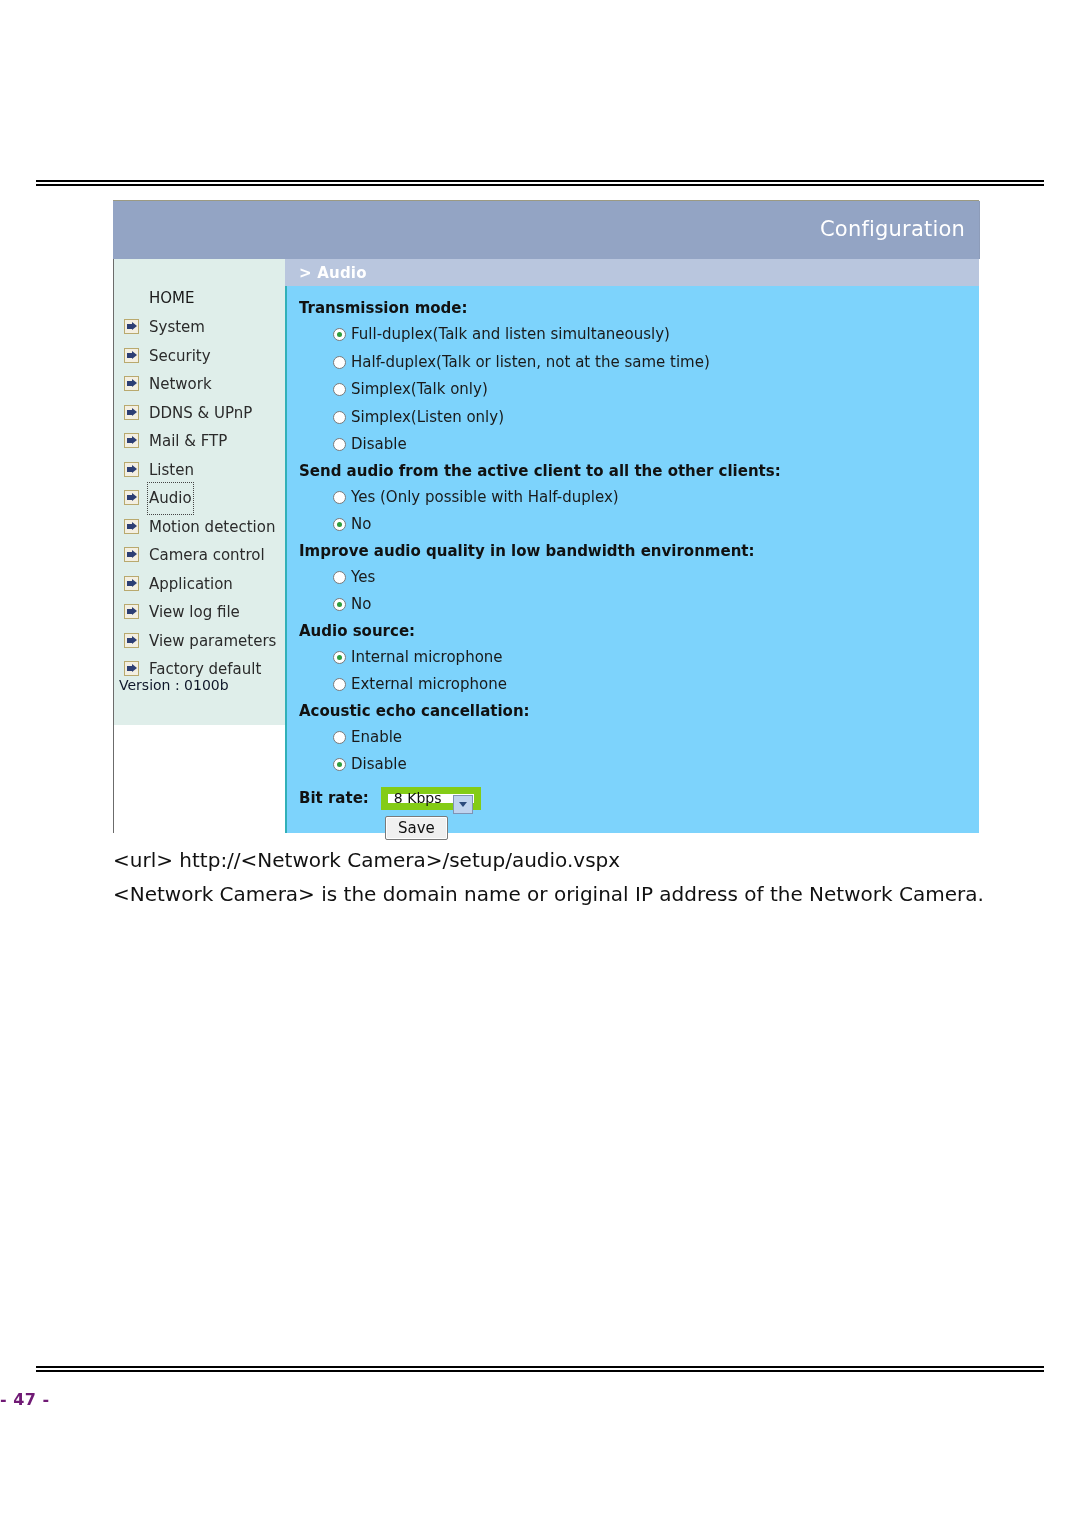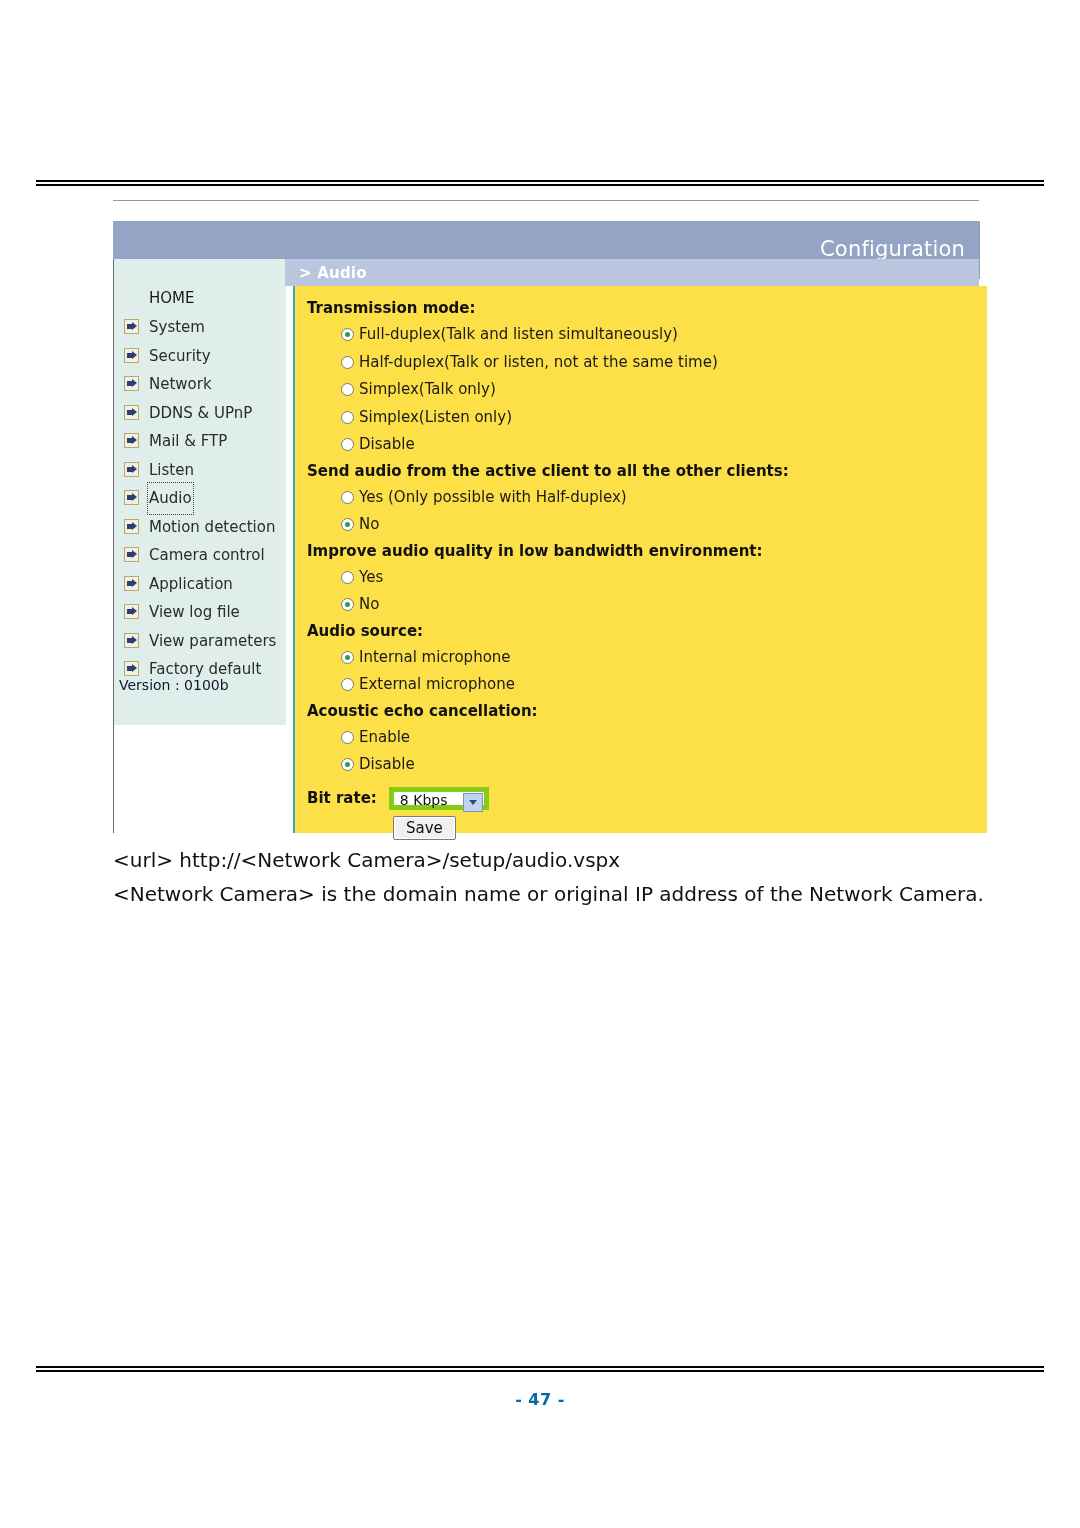--- a/index.html
+++ b/index.html
@@ -35,24 +35,23 @@
   .rule::after  { top: 4px; }
   .rule-top    { top: 180px; }
   .rule-bottom { top: 1366px; }
 
   
   .footer-page {
     position: absolute;
     top: 1390px;
     left: 0;
     width: 1080px;
-    text-align: center;
     font-size: 16px;
     font-weight: bold;
-    color: #0369a1;
+    color: #701a75;
     letter-spacing: .5px;
   }
 
   
   .shot {
     position: absolute;
     left: 113px;
     top: 200px;
     width: 866px;
     height: 632px;
@@ -60,21 +59,20 @@
     border-top: 1px solid #9c9a82;
   }
 
   .titlebar {
     position: absolute;
     left: 0; top: 0;
     width: 866px;
     height: 58px;
     background: #93a4c4;
     border-right: 1px solid #8d9cb9;
-    margin-top: 20px;
   }
   .titlebar .title {
     position: absolute;
     right: 14px;
     top: 16px;
     font-size: 21px;
     color: #ffffff;
     font-family: "DejaVu Sans", "Liberation Sans", sans-serif;
     letter-spacing: .2px;
   }
@@ -184,25 +182,25 @@
     position: absolute;
     left: 14px;
     top: 5px;
     font-size: 15px;
     color: #ffffff;
     font-weight: bold;
     letter-spacing: .2px;
   }
   .formarea {
     position: absolute;
-    left: 8px;
+    left: 0;
     top: 27px;
     width: 694px;
     height: 547px;
-    background: #fde047;
+    background: #7dd3fc;
     border-left: 2px solid #31b0b8;
     box-sizing: border-box;
     padding: 10px 0 0 12px;
   }
 
   .grp-label {
     font-size: 15px;
     font-weight: bold;
     color: #111;
     line-height: 25px;
@@ -248,24 +246,24 @@
     margin-top: 8px;
   }
   .bitrate-label {
     font-size: 15px;
     font-weight: bold;
     color: #111;
     margin-right: 12px;
   }
   .select {
     display: inline-flex;
-    align-items: flex-start;
+    align-items: center;
     width: 100px;
     height: 23px;
-    border: 5px solid #84cc16;
+    border: 7px solid #84cc16;
     background: #ffffff;
     box-sizing: border-box;
     font-size: 14px;
     color: #111;
     position: relative;
   }
   .select .sel-val {
     padding-left: 6px;
   }
   .select .sel-arrow {

